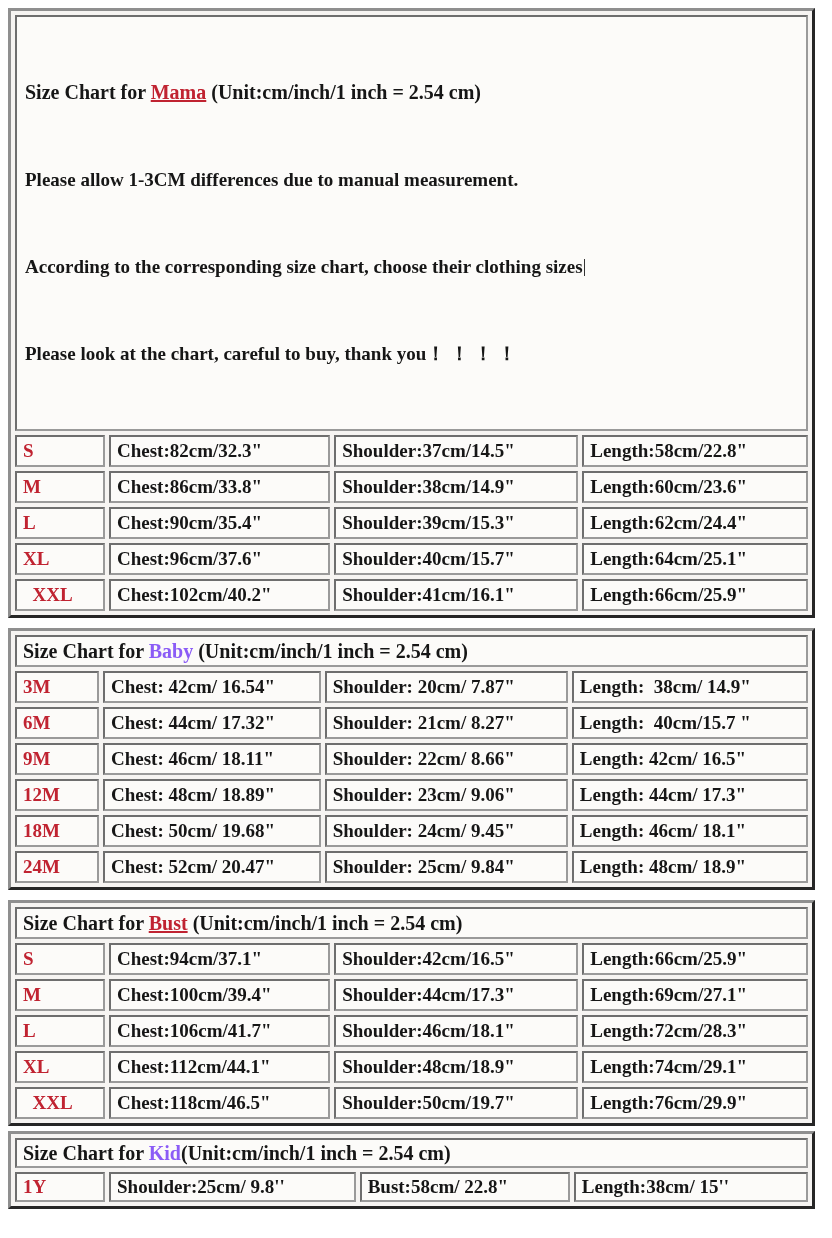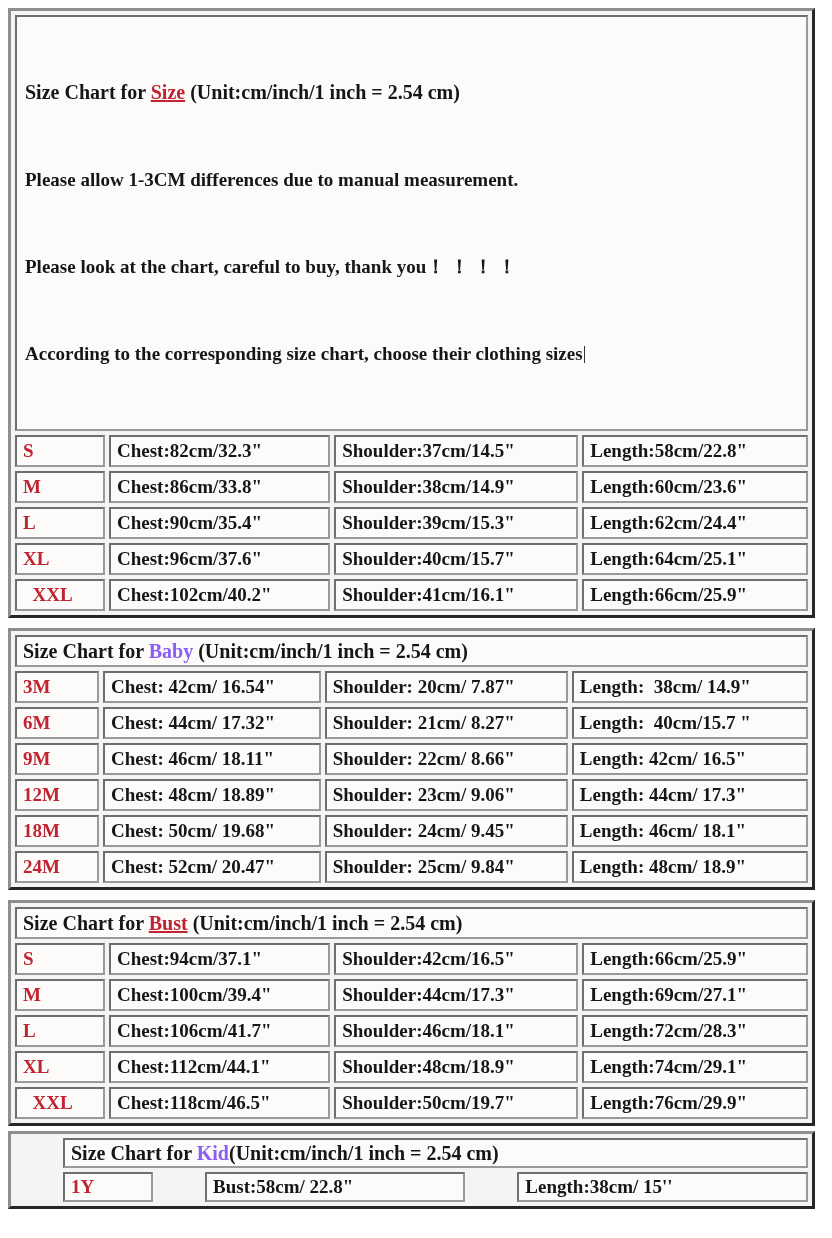--- a/index.html
+++ b/index.html
@@ -52,31 +52,31 @@
   .kid  .size-cell{width:90px;}
   .mama .c1,.daddy .c1{flex:225 1 0;}
   .mama .c2,.daddy .c2{flex:250 1 0;}
   .mama .c3,.daddy .c3{flex:230 1 0;}
   .baby .c1{flex:229 1 0;}
   .baby .c2{flex:258 1 0;}
   .baby .c3{flex:250 1 0;}
   .kid  .c1{flex:259 1 0;}
   .kid  .c2{flex:218 1 0;}
   .kid  .c3{flex:245 1 0;}
-  .kid .cell{padding-top:2px;padding-bottom:2px;margin-left:48px;}
+  .kid .cell{padding-top:2px;padding-bottom:2px;}
 </style>
 </head>
 <body>
 
 <div class="block mama">
   <div class="cell intro-cell">
-    <p class="title-line"><span>Size Chart for </span><span class="name-red">Size</span><span> (Unit:cm/inch/1 inch = 2.54 cm)</span></p>
+    <p class="title-line"><span>Size Chart for </span><span class="name-red">Mama</span><span> (Unit:cm/inch/1 inch = 2.54 cm)</span></p>
     <p>Please allow 1-3CM differences due to manual measurement.</p>
+    <p><span>According to the corresponding size chart, choose their clothing sizes</span><span class="caret"></span></p>
     <p>Please look at the chart, careful to buy, thank you！ ！ ！ ！</p>
-    <p><span>According to the corresponding size chart, choose their clothing sizes</span><span class="caret"></span></p>
   </div>
   <div class="row">
       <div class="cell size-cell">S</div>
       <div class="cell c1">Chest:82cm/32.3"</div>
       <div class="cell c2">Shoulder:37cm/14.5"</div>
       <div class="cell c3">Length:58cm/22.8"</div>
     </div>
     <div class="row">
       <div class="cell size-cell">M</div>
       <div class="cell c1">Chest:86cm/33.8"</div>
@@ -174,16 +174,17 @@
       <div class="cell c1">Chest:118cm/46.5"</div>
       <div class="cell c2">Shoulder:50cm/19.7"</div>
       <div class="cell c3">Length:76cm/29.9"</div>
     </div>
 </div>
 
 <div class="block kid" id="kid-block">
   <div class="cell title-line"><span>Size Chart for </span><span class="name-plain">Kid</span><span>(Unit:cm/inch/1 inch = 2.54 cm)</span></div>
   <div class="row">
       <div class="cell size-cell">1Y</div>
+      <div class="cell c1">Shoulder:25cm/ 9.8''</div>
       <div class="cell c2">Bust:58cm/ 22.8"</div>
       <div class="cell c3">Length:38cm/ 15''</div>
     </div>
 </div>
 
 </body></html>

